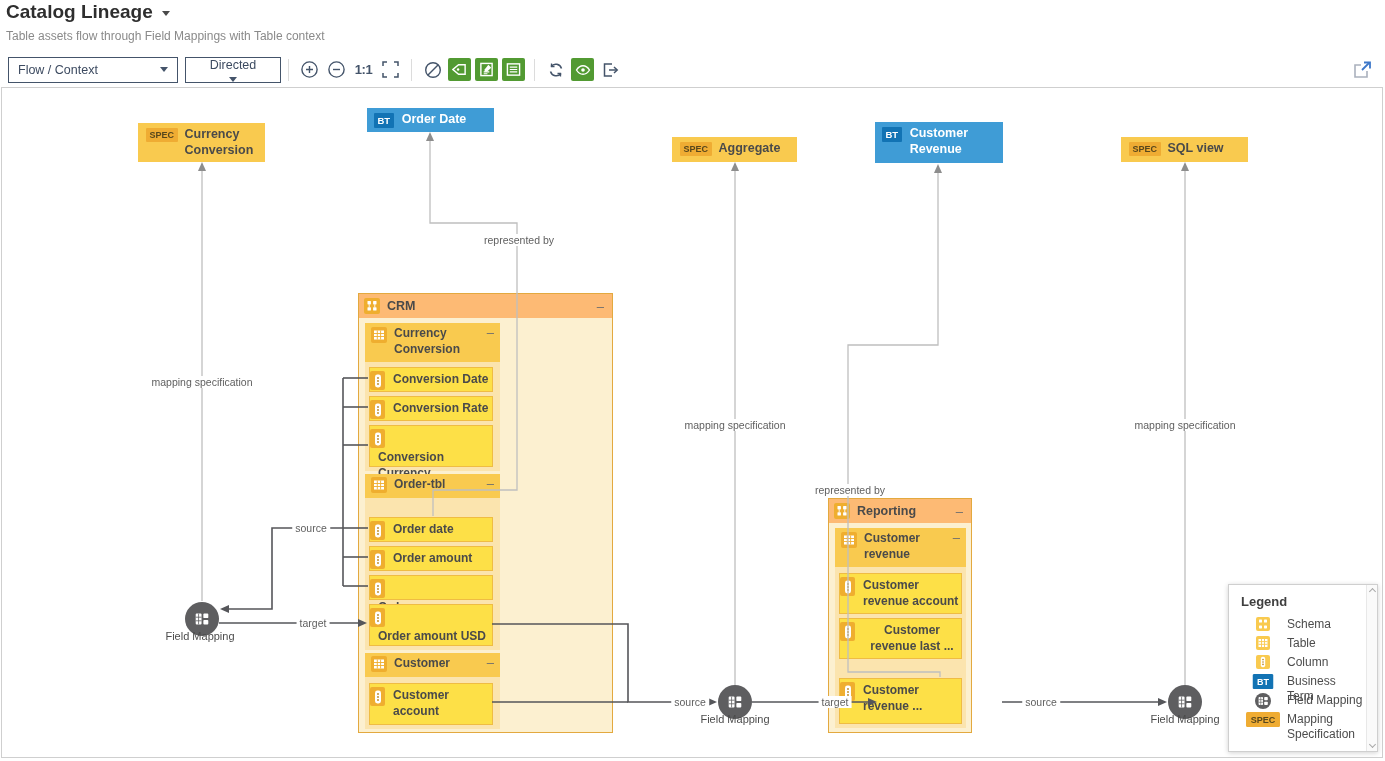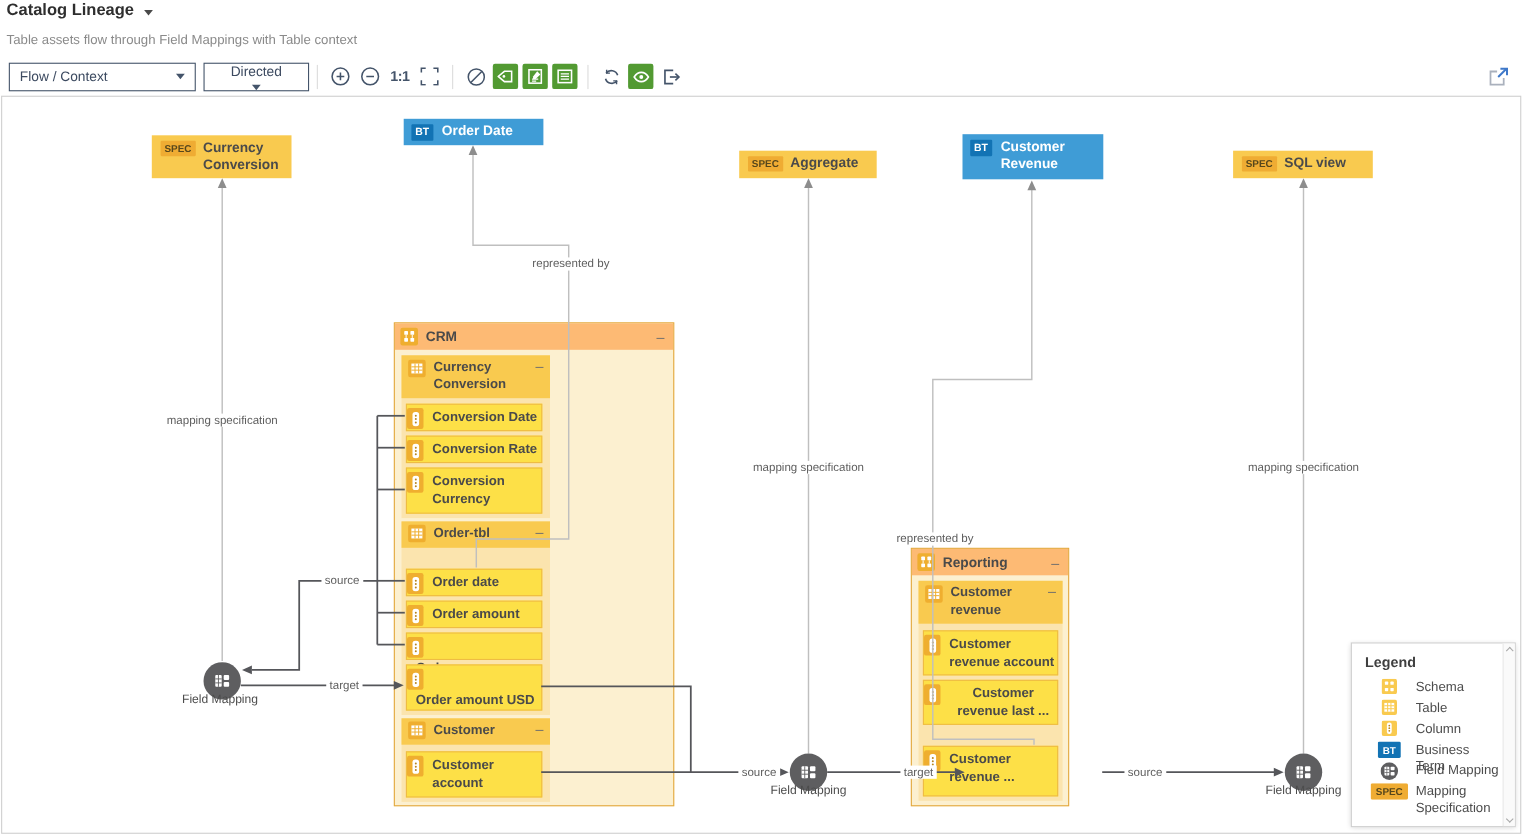--- a/index.html
+++ b/index.html
@@ -1,19 +1,19 @@
 <!DOCTYPE html>
 <html><head>
 <meta charset="utf-8">
 <style>
   * { margin:0; padding:0; box-sizing:border-box; }
   html,body { width:1385px; height:761px; background:#fff; font-family:"Liberation Sans", sans-serif; position:relative; overflow:hidden; }
 
   
-  .page-title { position:absolute; left:6px; top:1px; font-size:15px; font-weight:700; color:#2e2e2e; display:flex; align-items:center; gap:9px; }
+  .page-title { position:absolute; left:6px; top:1px; font-size:19px; font-weight:700; color:#2e2e2e; display:flex; align-items:center; gap:9px; }
   .caret-sm { width:0; height:0; border-left:4px solid transparent; border-right:4px solid transparent; border-top:5px solid #4a4a4a; margin-top:3px; }
   .subtitle { position:absolute; left:6px; top:29px; font-size:12px; color:#8a8a8a; }
 
   
   .toolbar { position:absolute; left:8px; top:56px; height:27px; display:flex; align-items:center; }
   .sel { height:26px; border:1px solid #44546a; background:#fff; display:flex; align-items:center; justify-content:space-between; padding:0 9px; font-size:12.5px; color:#3c4a60; cursor:pointer; }
   .sel .caret { width:0; height:0; border-left:4.5px solid transparent; border-right:4.5px solid transparent; border-top:5.5px solid #44546a; }
   .tico { width:25px; height:24px; display:flex; align-items:center; justify-content:center; margin:0 1px; cursor:pointer; color:#44546a; }
   .tico.green { background:#529a32; border-radius:2px; width:23px; height:23px; margin:0 2px; }
   .tdiv { width:1px; height:22px; background:#dcdcdc; margin:0 7px; }
@@ -275,21 +275,21 @@
       <span class="cbadge">
           <svg width="8" height="14" viewBox="0 0 8 14">
             <rect x="1" y="0.5" width="6" height="13" rx="2.4" fill="#fff"></rect>
             <circle cx="4" cy="4" r="0.9" fill="#b9851f"></circle>
             <circle cx="4" cy="7" r="0.9" fill="#b9851f"></circle>
             <circle cx="4" cy="10" r="0.9" fill="#b9851f"></circle>
           </svg>
         </span>
       <span class="clabel">Conversion Rate</span>
     </div>
-    <div class="chip" style="left:4px; top:102px; width:124px; height:42px;">
+    <div class="chip" style="left:4px; top:102px; width:124px; height:42px;flex-direction:column;">
       <span class="cbadge">
           <svg width="8" height="14" viewBox="0 0 8 14">
             <rect x="1" y="0.5" width="6" height="13" rx="2.4" fill="#fff"></rect>
             <circle cx="4" cy="4" r="0.9" fill="#b9851f"></circle>
             <circle cx="4" cy="7" r="0.9" fill="#b9851f"></circle>
             <circle cx="4" cy="10" r="0.9" fill="#b9851f"></circle>
           </svg>
         </span>
       <span class="clabel">Conversion Currency</span>
     </div>

